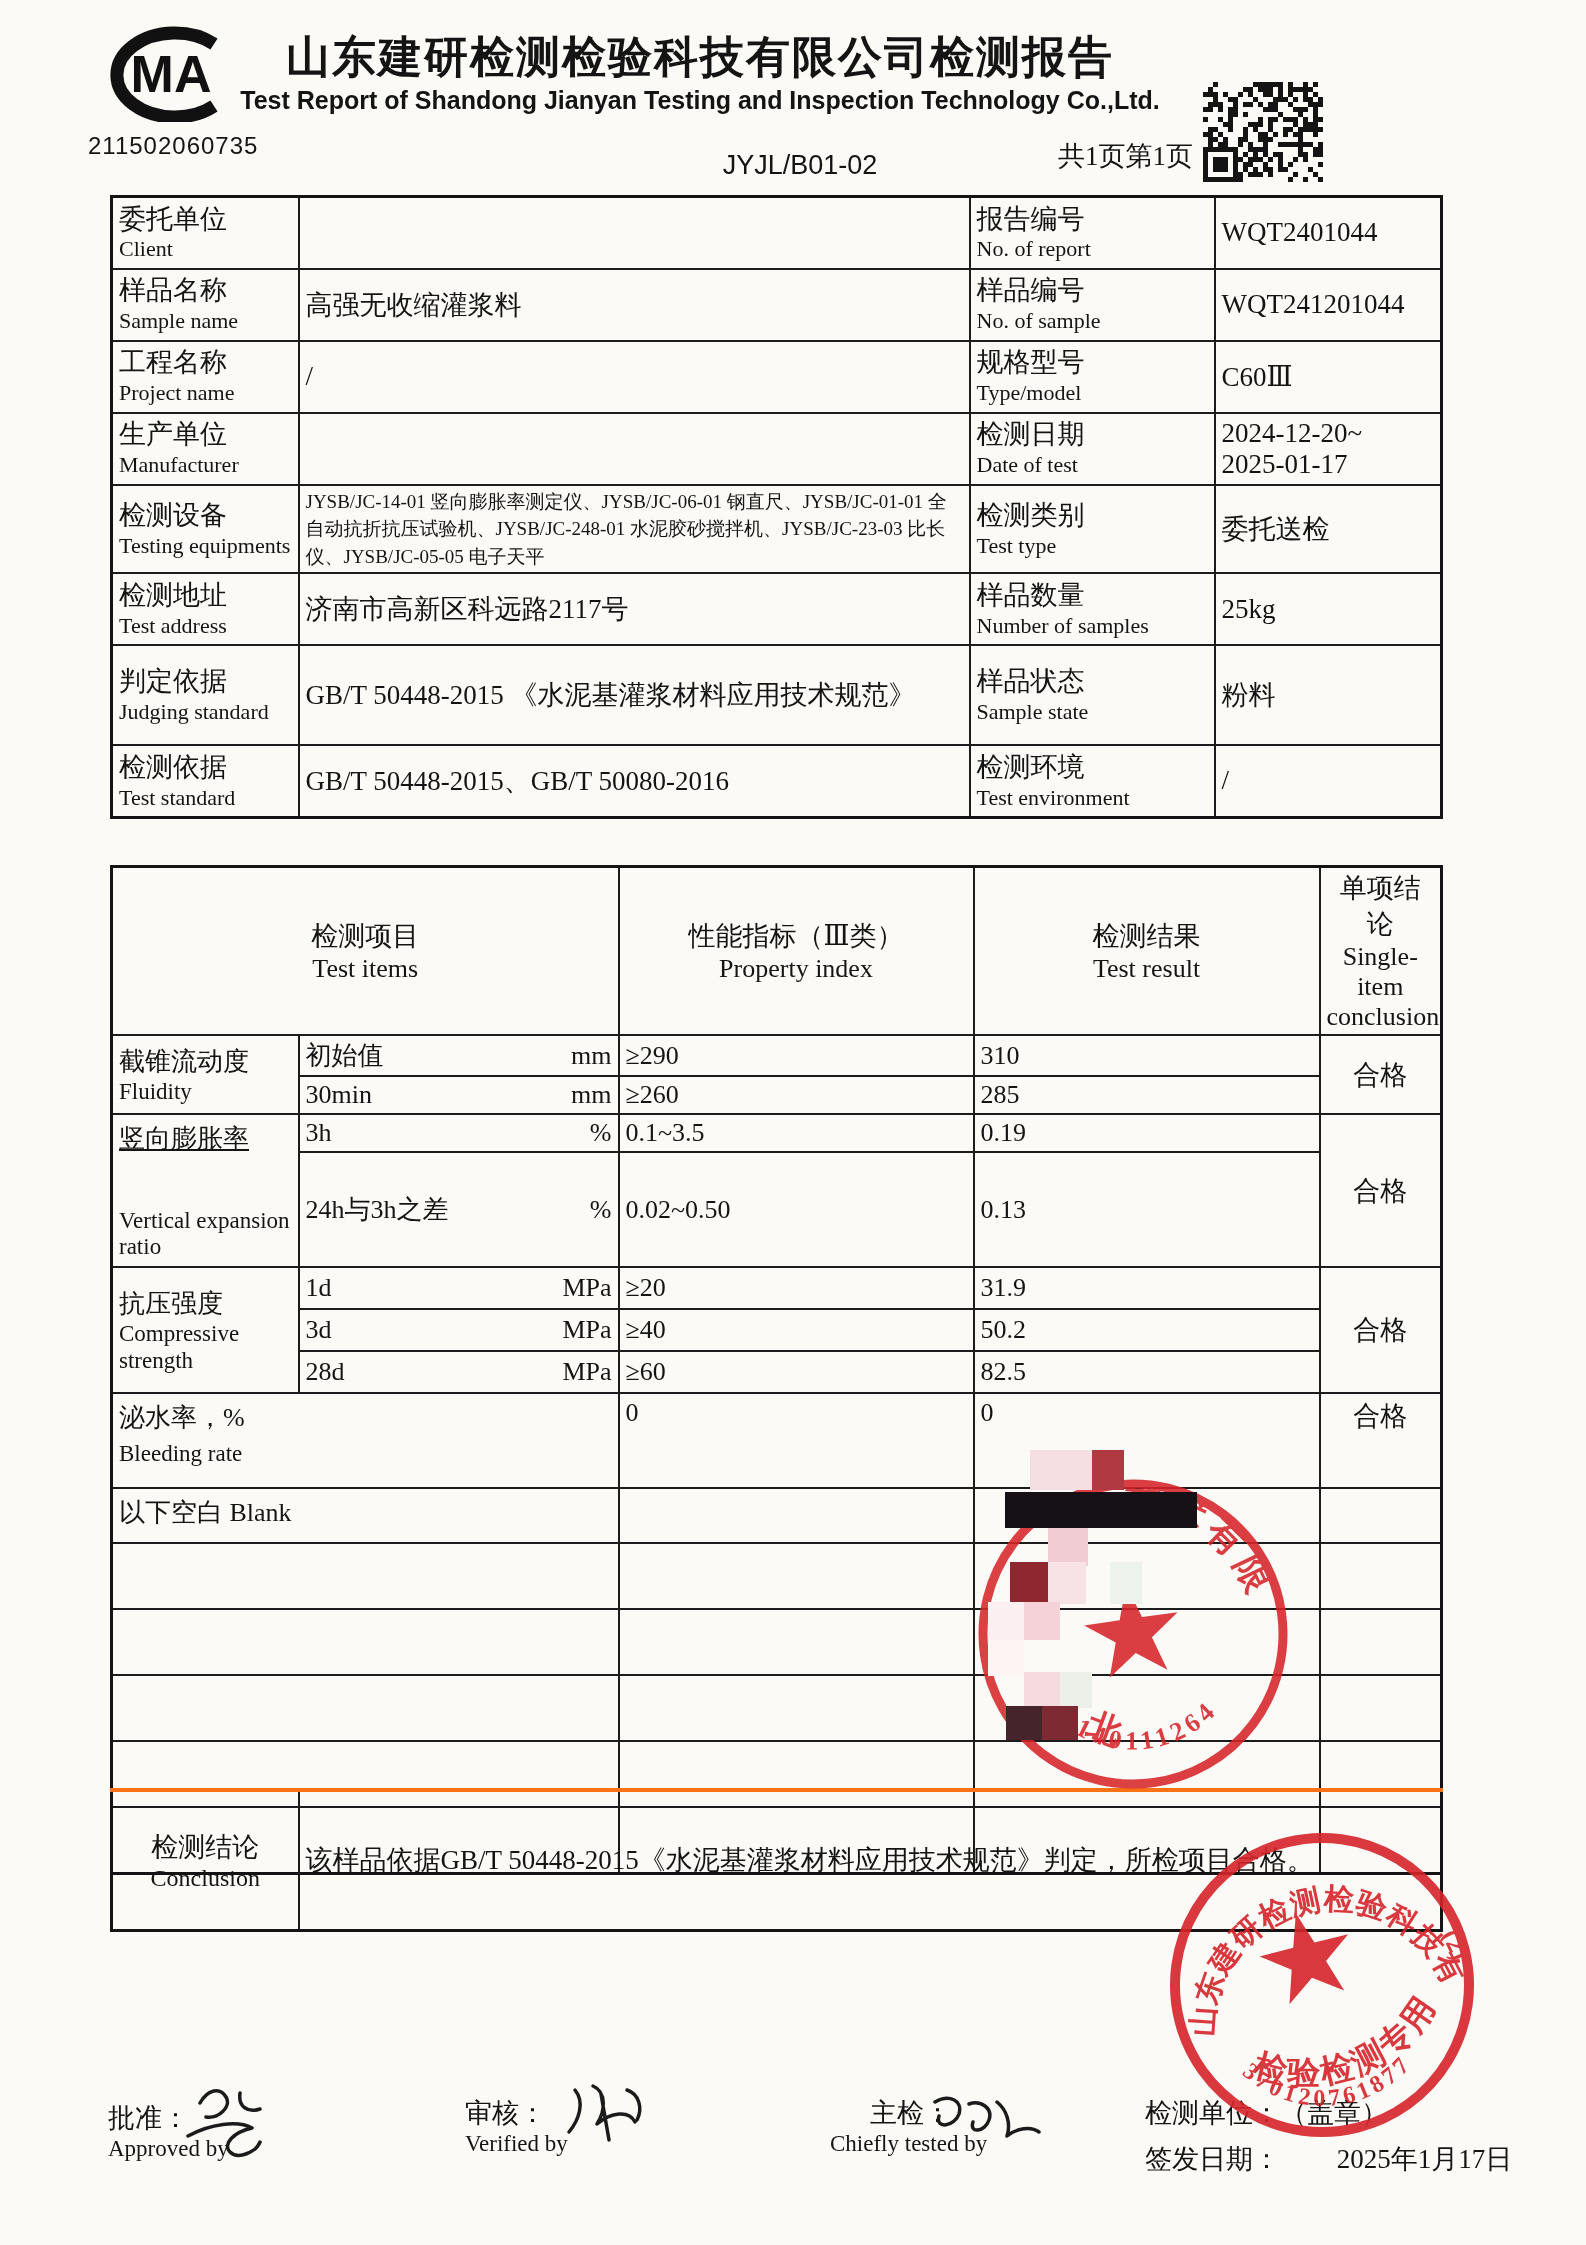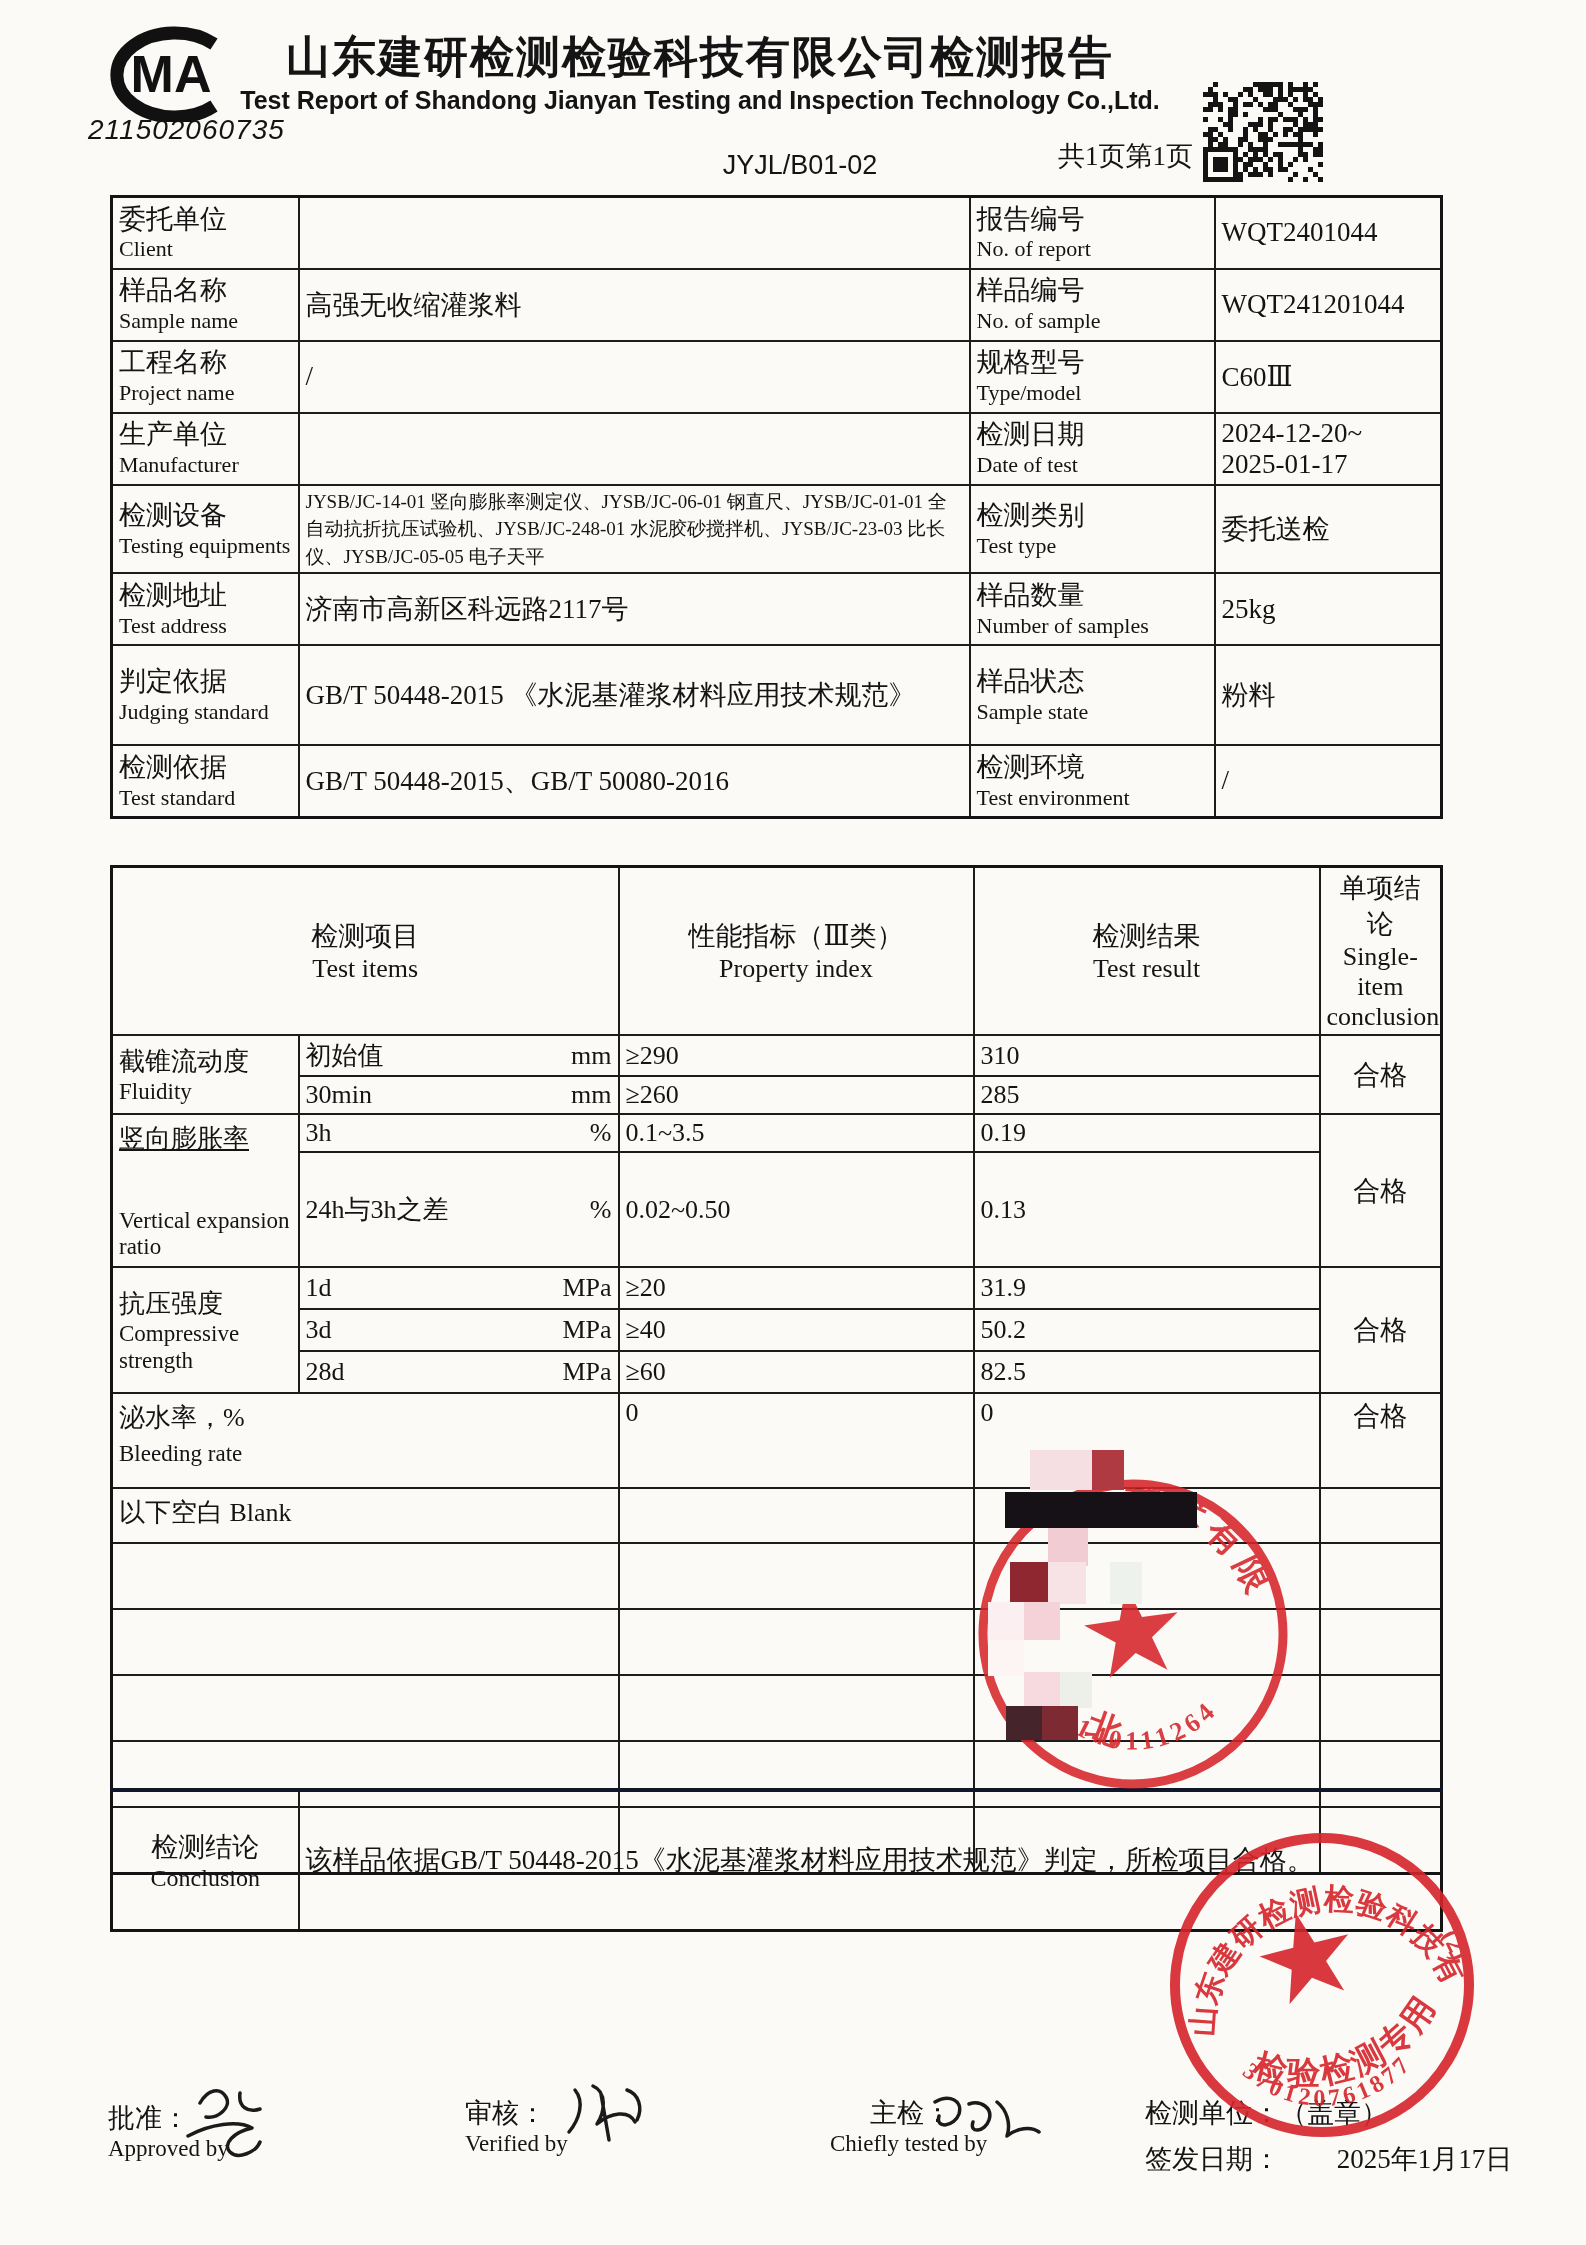--- a/index.html
+++ b/index.html
@@ -10,21 +10,21 @@
     color:#141414;
     overflow:hidden;
   }
   .abs{position:absolute;}
   
   .title-cn{left:270px;top:28px;width:860px;text-align:center;font-size:44px;font-weight:bold;letter-spacing:2px;}
   .title-en{left:240px;top:86px;width:920px;text-align:center;font-size:25px;font-weight:bold;font-family:"Liberation Sans","DejaVu Sans",sans-serif;}
   .form-code{left:640px;top:150px;width:320px;text-align:center;font-size:27px;font-family:"Liberation Sans","DejaVu Sans",sans-serif;}
   .page-info{left:1058px;top:138px;font-size:27px;}
   .cma{left:96px;top:26px;width:150px;text-align:center;}
-  .cma-number{left:88px;top:114px;font-size:28px;letter-spacing:1px;font-family:"Liberation Sans","DejaVu Sans",sans-serif;font-style:italic;}
+  .cma-number{left:88px;top:132px;font-size:24px;letter-spacing:1px;font-family:"Liberation Sans","DejaVu Sans",sans-serif;}
   .qr{left:1203px;top:82px;}
   
   table.t{border-collapse:collapse;table-layout:fixed;position:absolute;left:110px;background:transparent;}
   table.t td,table.t th{border:2px solid #1c1c1c;padding:2px 6px;font-weight:normal;vertical-align:middle;overflow:hidden;}
   table.t{border:3px solid #141414;}
   .lab .cn{font-size:27px;line-height:1.25;}
   .lab .en{font-size:22px;line-height:1.2;font-family:"Liberation Serif",serif;}
   td.lab{vertical-align:middle;padding-left:8px;}
   td.val{font-size:27px;padding-left:10px;}
   td.val2{font-size:27px;padding-left:8px;}
@@ -41,21 +41,21 @@
   td.conc{text-align:center;font-size:27px;}
   tr.toprow td{vertical-align:top;padding-top:4px;}
   td.wide-lab{padding-left:8px;font-size:26px;vertical-align:top;padding-top:4px;line-height:1.5;}
   td.c-label{text-align:center;}
   td.c-label .cn{font-size:27px;}
   td.c-label .en{font-size:24px;}
   td.c-text{font-size:27px;padding-left:14px;}
   .note-line1{font-size:26px;margin-bottom:52px;}
   .note-line2{font-size:26px;line-height:1.4;}
   
-  tr.thick-top td{border-top:4px solid #0f172a;}
+  tr.thick-top td{border-top:4px solid #f97316;}
   
   .foot-label{font-size:27px;}
   .foot-en{font-size:23px;}
   
   #overlay{left:0;top:0;pointer-events:none;}
 </style>
 </head>
 <body>
 
 <div class="abs cma">

